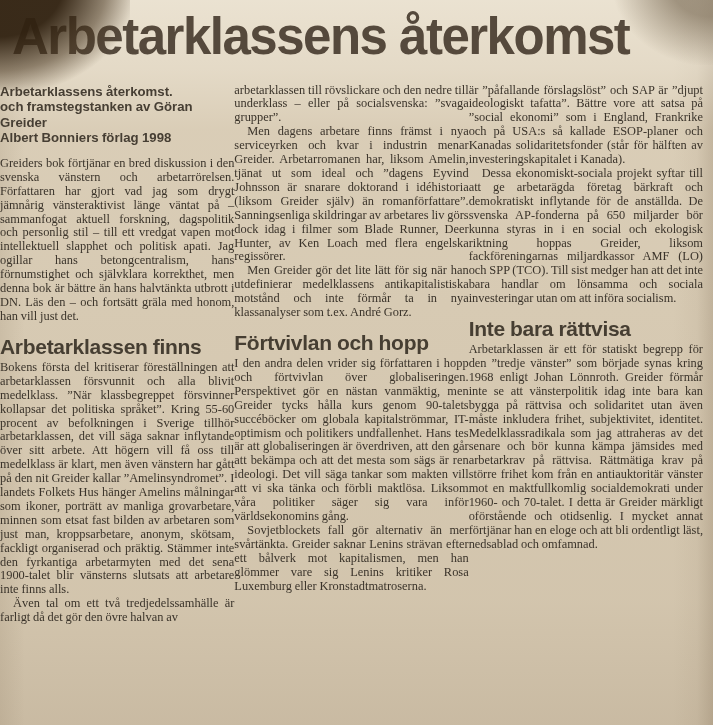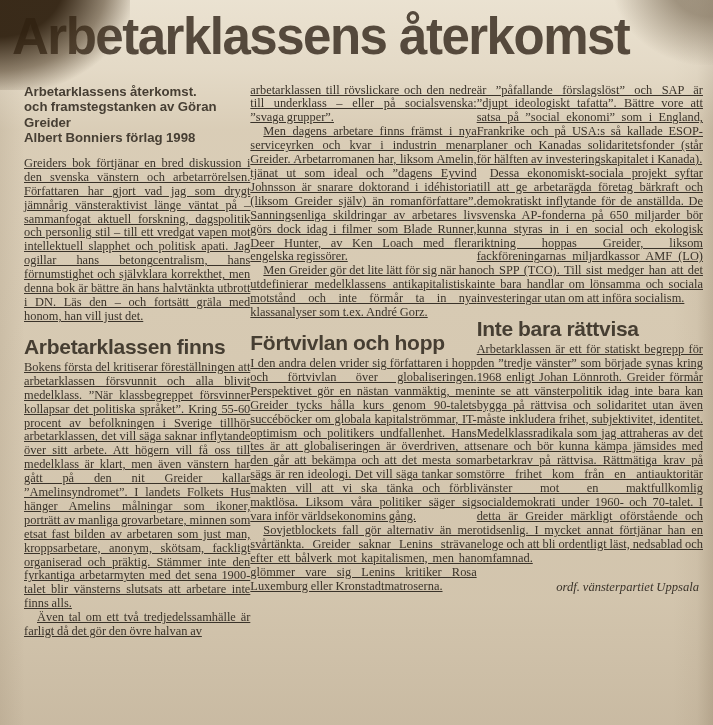--- a/index.html
+++ b/index.html
@@ -33,21 +33,21 @@
     font-weight:bold;
     font-size:51px;
     letter-spacing:-1.5px;
     color:#55493c;
     line-height:1.05;
     white-space:nowrap;
   }
   .columns{
     display:flex;
     gap:0;
-    padding:20px 10px 0 24px;
+    padding:20px 10px 0 0;
     box-sizing:border-box;
   }
   .col{
     flex:1 1 0;
     min-width:0;
     font-size:12.4px;
     line-height:13.9px;
     text-align:justify;
     hyphens:auto;
     -webkit-hyphens:auto;
@@ -55,21 +55,21 @@
   }
   .book-ref{
     font-family:"Liberation Sans", sans-serif;
     font-weight:bold;
     font-size:13.2px;
     line-height:15.6px;
     text-align:left;
     color:#463e33;
     margin-bottom:11px;
   }
-  .col p{margin:0;text-decoration:underline;}
+  .col p{margin:0;}
   .col p.indent{text-indent:13px;}
   h2.sec{
     font-family:"Liberation Sans", sans-serif;
     font-weight:bold;
     font-size:21px;
     letter-spacing:-0.3px;
     color:#463e32;
     margin:11px 0 3px 0;
     text-align:left;
     line-height:1.1;
@@ -111,21 +111,20 @@
       <p>I den andra delen vrider sig författaren i hopp och förtvivlan över globaliseringen. Perspektivet gör en nästan vanmäktig, men Greider tycks hålla kurs genom 90-talets succéböcker om globala kapitalströmmar, IT-optimism och politikers undfallenhet. Hans tes är att globaliseringen är överdriven, att den går att bekämpa och att det mesta som sägs är ren ideologi. Det vill säga tankar som makten vill att vi ska tänka och förbli maktlösa. Liksom våra politiker säger sig vara inför världsekonomins gång.</p>
       <p class="indent">Sovjetblockets fall gör alternativ än mer svårtänkta. Greider saknar Lenins strävan efter ett bålverk mot kapitalismen, men han glömmer vare sig Lenins kritiker Rosa Luxemburg eller Kronstadtmatroserna.</p>
     </div>
 
     <div class="col">
       <p>är ”påfallande förslagslöst” och SAP är ”djupt ideologiskt tafatta”. Bättre vore att satsa på ”social ekonomi” som i England, Frankrike och på USA:s så kallade ESOP-planer och Kanadas solidaritetsfonder (står för hälften av investeringskapitalet i Kanada).</p>
       <p class="indent">Dessa ekonomiskt-sociala projekt syftar till att ge arbetarägda företag bärkraft och demokratiskt inflytande för de anställda. De svenska AP-fonderna på 650 miljarder bör kunna styras in i en social och ekologisk riktning hoppas Greider, liksom fackföreningarnas miljardkassor AMF (LO) och SPP (TCO). Till sist medger han att det inte bara handlar om lönsamma och sociala investeringar utan om att införa socialism.</p>
       <h2 class="sec">Inte bara rättvisa</h2>
       <p>Arbetarklassen är ett för statiskt begrepp för den ”tredje vänster” som började synas kring 1968 enligt Johan Lönnroth. Greider förmår inte se att vänsterpolitik idag inte bara kan bygga på rättvisa och solidaritet utan även måste inkludera frihet, subjektivitet, identitet. Medelklassradikala som jag attraheras av det senare och bör kunna kämpa jämsides med arbetarkrav på rättvisa. Rättmätiga krav på större frihet kom från en antiauktoritär vänster mot en maktfullkomlig socialdemokrati under 1960- och 70-talet. I detta är Greider märkligt oförstående och otidsenlig. I mycket annat förtjänar han en eloge och att bli ordentligt läst, nedsablad och omfamnad.</p>
       <div class="signature">
-        <div>ordf. vänsterpartiet Uppsala</div>
       </div>
     </div>
 
   </div>
 
   <div class="corner-shadow"></div>
   <div class="corner-shadow-tr"></div>
 </div>
 
 </body></html>

